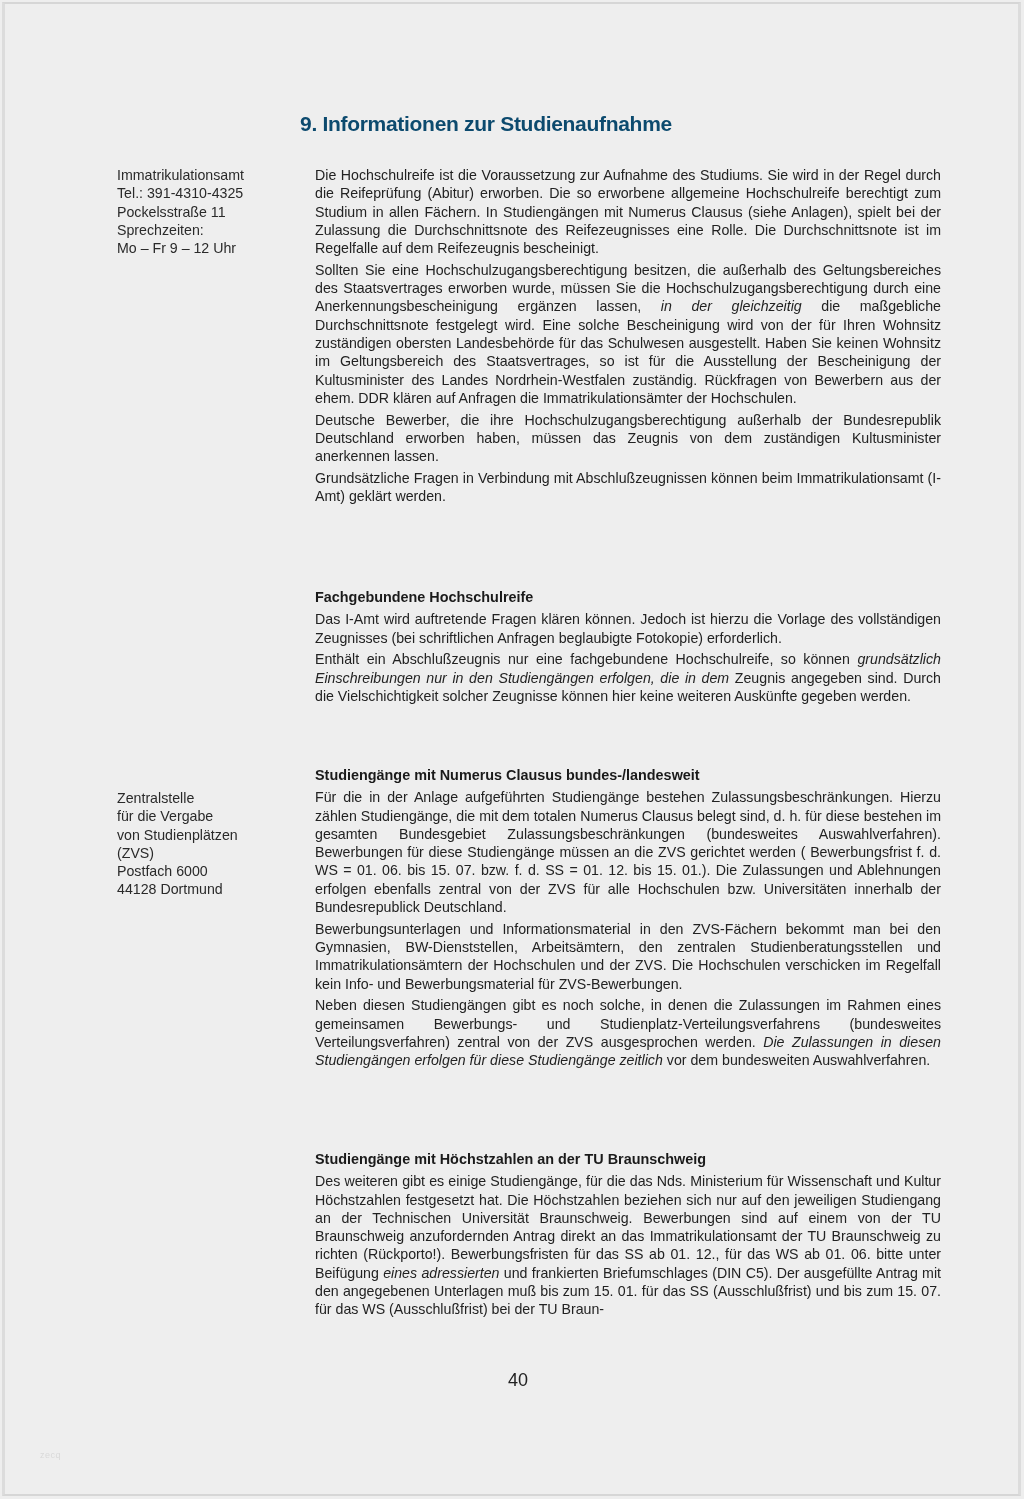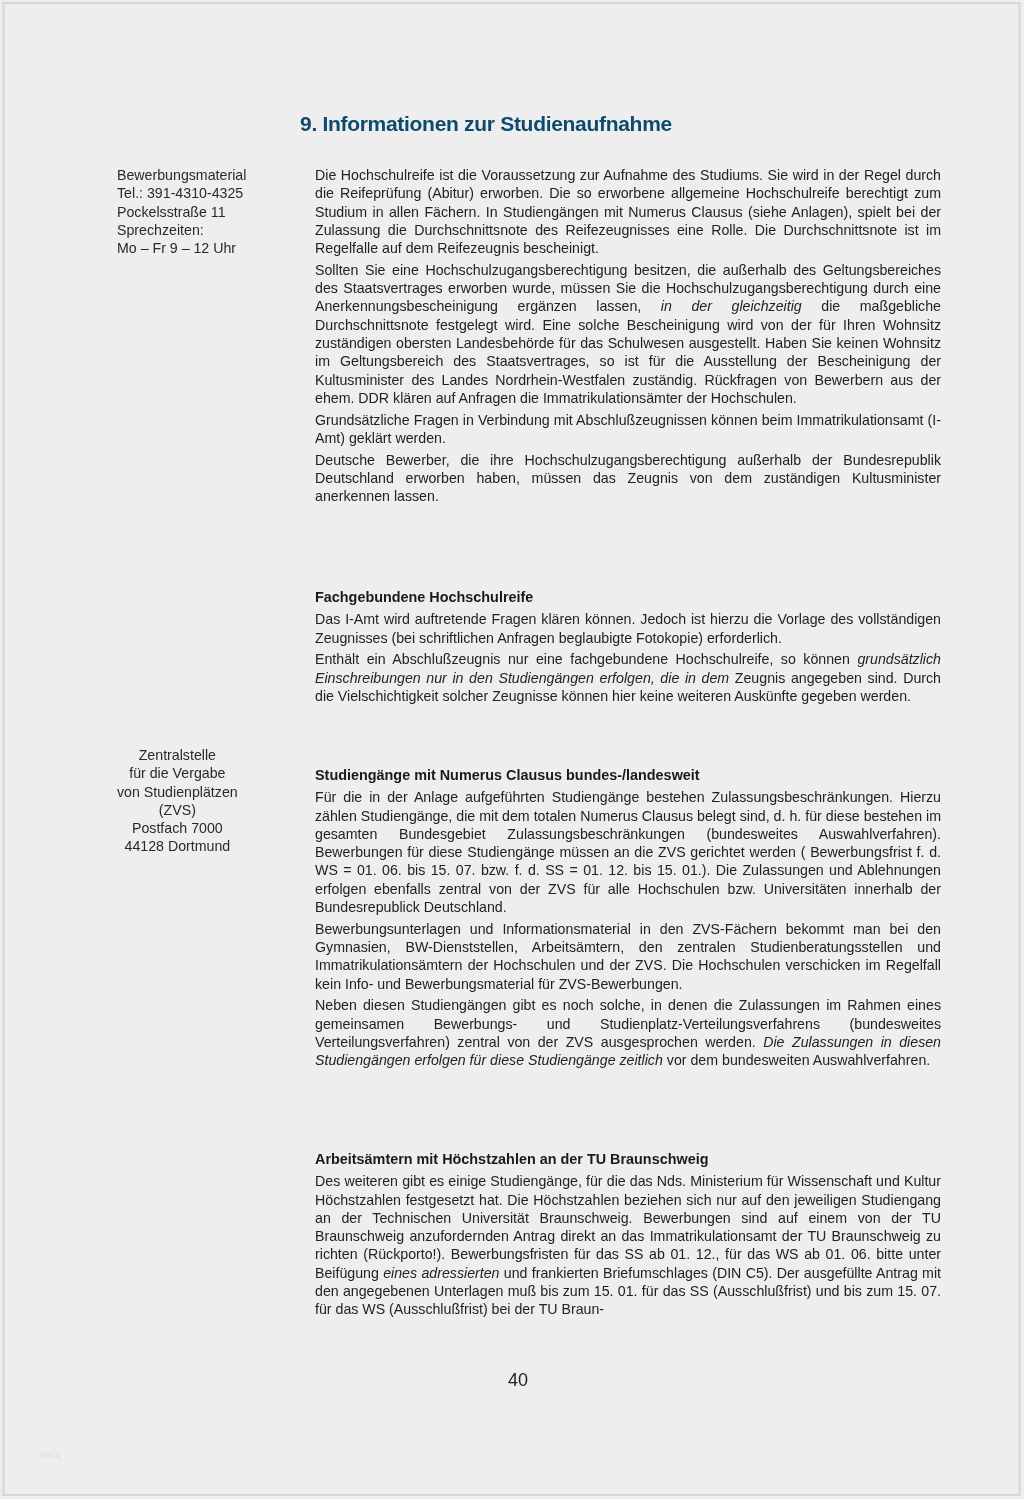--- a/index.html
+++ b/index.html
@@ -49,55 +49,55 @@
     }
   </style>
 </head>
 <body>
 
 <div class="page-border"></div>
 
 <h1 class="title">9. Informationen zur Studienaufnahme</h1>
 
 <div class="sidebar-block" style="top:166px;">
-  <div>Bewerbungsmaterial</div>
+  <div>Immatrikulationsamt</div>
   <div>Tel.: 391-4310-4325</div>
   <div>Pockelsstraße 11</div>
   <div>Sprechzeiten:</div>
   <div>Mo – Fr 9 – 12 Uhr</div>
 </div>
 
-<div class="sidebar-block" style="top:746px;text-align:center;">
+<div class="sidebar-block" style="top:789px;">
   <div>Zentralstelle</div>
   <div>für die Vergabe</div>
   <div>von Studienplätzen</div>
   <div>(ZVS)</div>
-  <div>Postfach 7000</div>
+  <div>Postfach 6000</div>
   <div>44128 Dortmund</div>
 </div>
 
 <div class="main" style="top:166px;">
   <p>Die Hochschulreife ist die Voraussetzung zur Aufnahme des Studiums. Sie wird in der Regel durch die Reifeprüfung (Abitur) erworben. Die so erworbene allgemeine Hochschulreife berechtigt zum Studium in allen Fächern. In Studiengängen mit Numerus Clausus (siehe Anlagen), spielt bei der Zulassung die Durchschnittsnote des Reifezeugnisses eine Rolle. Die Durchschnittsnote ist im Regelfalle auf dem Reifezeugnis bescheinigt.</p>
   <p><span>Sollten Sie eine Hochschulzugangsberechtigung besitzen, die außerhalb des Geltungsbereiches des Staatsvertrages erworben wurde, müssen Sie die Hochschulzugangsberechtigung durch eine Anerkennungsbescheinigung ergänzen lassen,</span><em> in der gleichzeitig</em><span> die maßgebliche Durchschnittsnote festgelegt wird. Eine solche Bescheinigung wird von der für Ihren Wohnsitz zuständigen obersten Landesbehörde für das Schulwesen ausgestellt. Haben Sie keinen Wohnsitz im Geltungsbereich des Staatsvertrages, so ist für die Ausstellung der Bescheinigung der Kultusminister des Landes Nordrhein-Westfalen zuständig. Rückfragen von Bewerbern aus der ehem. DDR klären auf Anfragen die Immatrikulationsämter der Hochschulen.</span></p>
+  <p>Deutsche Bewerber, die ihre Hochschulzugangsberechtigung außerhalb der Bundesrepublik Deutschland erworben haben, müssen das Zeugnis von dem zuständigen Kultusminister anerkennen lassen.</p>
   <p>Grundsätzliche Fragen in Verbindung mit Abschlußzeugnissen können beim Immatrikulationsamt (I-Amt) geklärt werden.</p>
-  <p>Deutsche Bewerber, die ihre Hochschulzugangsberechtigung außerhalb der Bundesrepublik Deutschland erworben haben, müssen das Zeugnis von dem zuständigen Kultusminister anerkennen lassen.</p>
 </div>
 
 <div class="main" style="top:588px;">
   <h2>Fachgebundene Hochschulreife</h2>
   <p>Das I-Amt wird auftretende Fragen klären können. Jedoch ist hierzu die Vorlage des vollständigen Zeugnisses (bei schriftlichen Anfragen beglaubigte Fotokopie) erforderlich.</p>
   <p><span>Enthält ein Abschlußzeugnis nur eine fachgebundene Hochschulreife, so können </span><em>grundsätzlich Einschreibungen nur in den Studiengängen erfolgen, die in dem</em><span> Zeugnis angegeben sind. Durch die Vielschichtigkeit solcher Zeugnisse können hier keine weiteren Auskünfte gegeben werden.</span></p>
 </div>
 
 <div class="main" style="top:766px;">
   <h2>Studiengänge mit Numerus Clausus bundes-/landesweit</h2>
   <p>Für die in der Anlage aufgeführten Studiengänge bestehen Zulassungsbeschränkungen. Hierzu zählen Studiengänge, die mit dem totalen Numerus Clausus belegt sind, d. h. für diese bestehen im gesamten Bundesgebiet Zulassungsbeschränkungen (bundesweites Auswahlverfahren). Bewerbungen für diese Studiengänge müssen an die ZVS gerichtet werden ( Bewerbungsfrist f. d. WS = 01. 06. bis 15. 07. bzw. f. d. SS = 01. 12. bis 15. 01.). Die Zulassungen und Ablehnungen erfolgen ebenfalls zentral von der ZVS für alle Hochschulen bzw. Universitäten innerhalb der Bundesrepublick Deutschland.</p>
   <p>Bewerbungsunterlagen und Informationsmaterial in den ZVS-Fächern bekommt man bei den Gymnasien, BW-Dienststellen, Arbeitsämtern, den zentralen Studienberatungsstellen und Immatrikulationsämtern der Hochschulen und der ZVS. Die Hochschulen verschicken im Regelfall kein Info- und Bewerbungsmaterial für ZVS-Bewerbungen.</p>
   <p><span>Neben diesen Studiengängen gibt es noch solche, in denen die Zulassungen im Rahmen eines gemeinsamen Bewerbungs- und Studienplatz-Verteilungsverfahrens (bundesweites Verteilungsverfahren) zentral von der ZVS ausgesprochen werden. </span><em>Die Zulassungen in diesen Studiengängen erfolgen für diese Studiengänge zeitlich</em><span> vor dem bundesweiten Auswahlverfahren.</span></p>
 </div>
 
 <div class="main" style="top:1150px;">
-  <h2>Arbeitsämtern mit Höchstzahlen an der TU Braunschweig</h2>
+  <h2>Studiengänge mit Höchstzahlen an der TU Braunschweig</h2>
   <p><span>Des weiteren gibt es einige Studiengänge, für die das Nds. Ministerium für Wissenschaft und Kultur Höchstzahlen festgesetzt hat. Die Höchstzahlen beziehen sich nur auf den jeweiligen Studiengang an der Technischen Universität Braunschweig. Bewerbungen sind auf einem von der TU Braunschweig anzufordernden Antrag direkt an das Immatrikulationsamt der TU Braunschweig zu richten (Rückporto!). Bewerbungsfristen für das SS ab 01. 12., für das WS ab 01. 06. bitte unter Beifügung </span><em>eines adressierten</em><span> und frankierten Briefumschlages (DIN C5). Der ausgefüllte Antrag mit den angegebenen Unterlagen muß bis zum 15. 01. für das SS (Ausschlußfrist) und bis zum 15. 07. für das WS (Ausschlußfrist) bei der TU Braun-</span></p>
 </div>
 
 <div class="page-number">40</div>
 <div class="watermark">zecq</div>
 
 </body></html>

